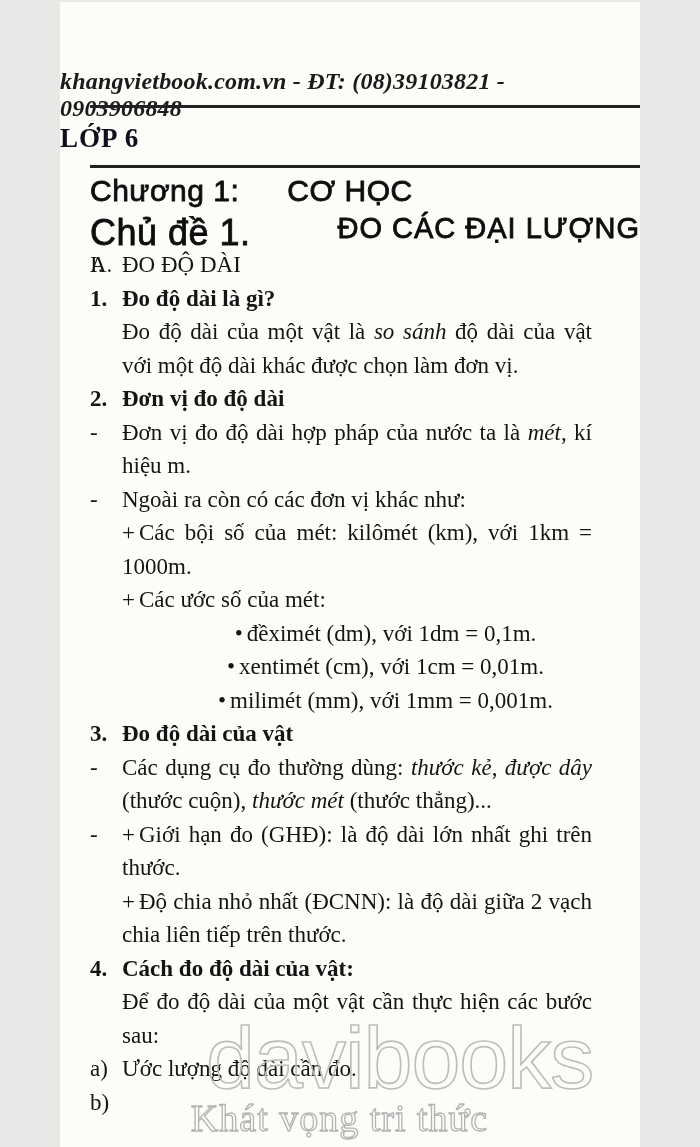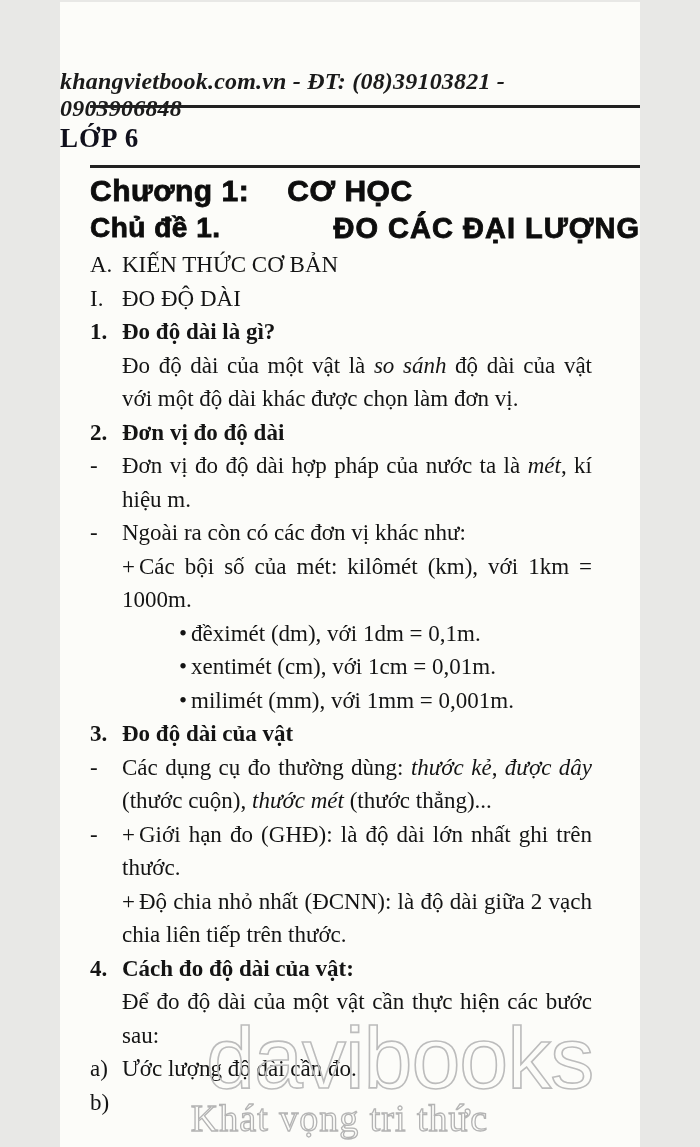--- a/index.html
+++ b/index.html
@@ -15,35 +15,35 @@
     letter-spacing:0.2px;color:#1b1b1b;
   }
   .rule{position:absolute;left:30px;width:622px;border-top:3px solid #212121;}
   .rule1{top:103px;}
   .rule2{top:163px;}
   .grade{
     position:absolute;top:121px;left:0;width:100%;text-align:left;
     font-size:27px;font-weight:bold;letter-spacing:1px;color:#10101c;
   }
   .heavy{
-    font-family:"Liberation Sans", sans-serif;font-weight:bold;
+    font-family:"Liberation Sans", sans-serif;font-weight:normal;
     color:#0d0d0d;-webkit-text-stroke:0.8px #0d0d0d;letter-spacing:0.5px;
   }
   .chapter-label{position:absolute;top:172px;left:30px;font-size:30px;}
   .chapter-title{position:absolute;top:172px;left:0;width:100%;text-align:center;font-size:30px;}
-  .topic-label{position:absolute;top:210px;left:30px;font-size:28px;}
+  .topic-label{position:absolute;top:210px;left:30px;font-size:36px;}
   .topic-title{position:absolute;top:210px;left:0;width:100%;text-align:right;font-size:29px;letter-spacing:1px;}
   
   .content{position:absolute;top:246px;left:0;right:0;font-size:23px;line-height:33.5px;color:#141414;}
   .blk{position:relative;padding:0 48px 0 62px;text-align:justify;}
   .blk .marker{position:absolute;left:30px;}
   .section{text-align:left;}
   .numbered{font-weight:bold;text-align:left;}
   .numbered .marker{font-weight:bold;}
-  .bullet{padding-left:119px;text-align:left;}
+  .bullet{padding-left:119px;text-align:center;}
   .inline-marker{padding-right:4px;}
   em{}
   
   .wm-brand{
     position:absolute;top:1012px;left:146px;
     font-family:"Liberation Sans", sans-serif;
     font-size:88px;line-height:88px;letter-spacing:-1px;
     color:transparent;-webkit-text-stroke:1.6px #bcbcbc;
   }
   .wm-slogan{
@@ -61,28 +61,29 @@
   <div class="header-line">khangvietbook.com.vn - ĐT: (08)39103821 - 0903906848</div>
   <div class="rule rule1"></div>
   <div class="grade">LỚP 6</div>
   <div class="rule rule2"></div>
   <div class="chapter-label heavy">Chương 1:</div>
   <div class="chapter-title heavy">CƠ HỌC</div>
   <div class="topic-label heavy">Chủ đề 1.</div>
   <div class="topic-title heavy">ĐO CÁC ĐẠI LƯỢNG</div>
 
   <div class="content">
-      <div class="blk section"><span class="marker">A.</span><span>KIẾN THỨC CƠ BẢN</span></div>
+      <div class="blk section"><span class="marker">A.</span></div>
       <div class="blk section"><span class="marker">I.</span><span>ĐO ĐỘ DÀI</span></div>
       <div class="blk numbered"><span class="marker">1.</span><span>Đo độ dài là gì?</span></div>
       <div class="blk para"><span>Đo độ dài của một vật là </span><em>so sánh</em><span> độ dài của vật với một độ dài khác được chọn làm đơn vị.</span></div>
       <div class="blk numbered"><span class="marker">2.</span><span>Đơn vị đo độ dài</span></div>
       <div class="blk dash"><span class="marker">-</span><span>Đơn vị đo độ dài hợp pháp của nước ta là </span><em>mét</em><span>, kí hiệu m.</span></div>
       <div class="blk dash"><span class="marker">-</span><span>Ngoài ra còn có các đơn vị khác như:</span></div>
       <div class="blk plus"><span class="inline-marker">+</span><span>Các bội số của mét: kilômét (km), với 1km = 1000m.</span></div>
+      <div class="blk plus"><span class="inline-marker">+</span><span>Các ước số của mét:</span></div>
       <div class="blk bullet"><span class="inline-marker">•</span><span>đềximét (dm), với 1dm = 0,1m.</span></div>
       <div class="blk bullet"><span class="inline-marker">•</span><span>xentimét (cm), với 1cm = 0,01m.</span></div>
       <div class="blk bullet"><span class="inline-marker">•</span><span>milimét (mm), với 1mm = 0,001m.</span></div>
       <div class="blk numbered"><span class="marker">3.</span><span>Đo độ dài của vật</span></div>
       <div class="blk dash"><span class="marker">-</span><span>Các dụng cụ đo thường dùng: </span><em>thước kẻ</em><span>, </span><em>được dây</em><span> (thước cuộn), </span><em>thước mét</em><span> (thước thẳng)...</span></div>
       <div class="blk dash"><span class="marker">-</span></div>
       <div class="blk plus"><span class="inline-marker">+</span><span>Giới hạn đo (GHĐ): là độ dài lớn nhất ghi trên thước.</span></div>
       <div class="blk plus"><span class="inline-marker">+</span><span>Độ chia nhỏ nhất (ĐCNN): là độ dài giữa 2 vạch chia liên tiếp trên thước.</span></div>
       <div class="blk numbered"><span class="marker">4.</span><span>Cách đo độ dài của vật:</span></div>
       <div class="blk para"><span>Để đo độ dài của một vật cần thực hiện các bước sau:</span></div>

